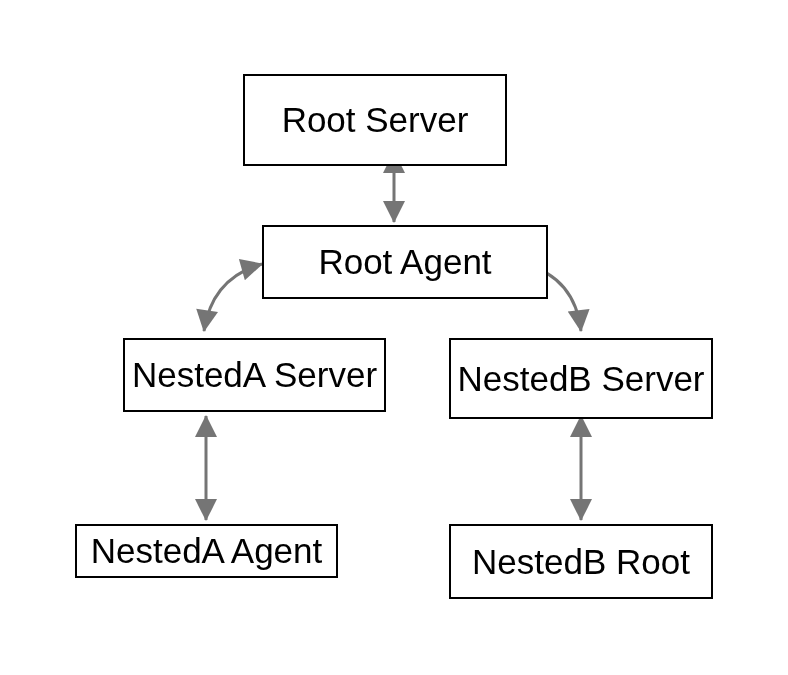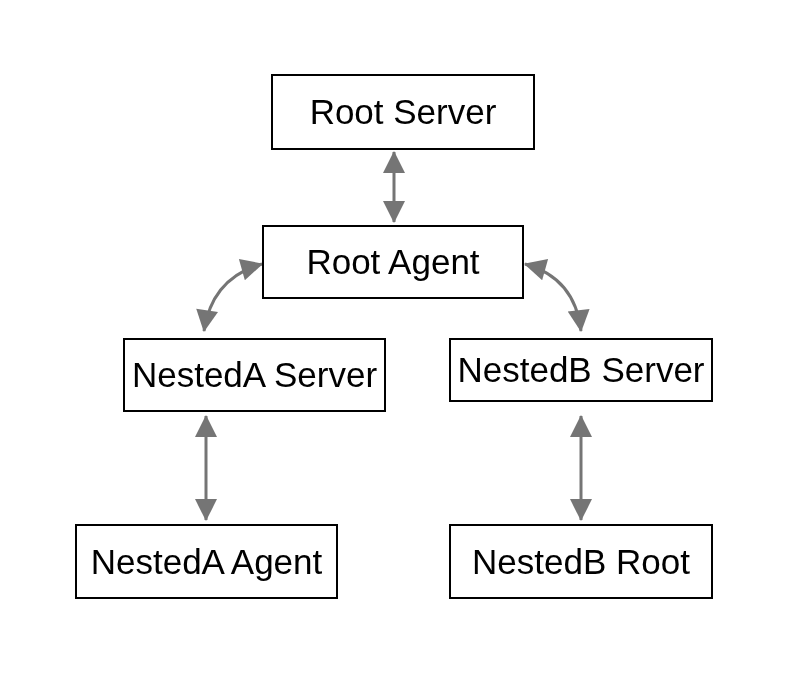--- a/index.html
+++ b/index.html
@@ -27,25 +27,25 @@
     box-sizing: border-box;
     border: 2px solid #000000;
     background: #ffffff;
     display: flex;
     align-items: center;
     justify-content: center;
     font-size: 35px;
     color: #000000;
     white-space: nowrap;
   }
-  .node-root-server  { left: 271px; top: 74px;  width: 264px; height: 76px; align-items: center; }
-  .node-root-agent   { left: 262px; top: 225px; width: 262px; height: 74px; }
+  .node-root-server  { left: 243px; top: 74px;  width: 264px; height: 92px; align-items: center; }
+  .node-root-agent   { left: 262px; top: 225px; width: 286px; height: 74px; }
   .node-nesteda-server { left: 75px;  top: 338px; width: 263px; height: 74px; margin-left: 48px; }
-  .node-nestedb-server { left: 449px; top: 338px; width: 264px; height: 64px; }
-  .node-nesteda-agent  { left: 75px;  top: 524px; width: 263px; height: 75px; justify-content: center; }
+  .node-nestedb-server { left: 449px; top: 338px; width: 264px; height: 81px; }
+  .node-nesteda-agent  { left: 75px;  top: 524px; width: 263px; height: 54px; justify-content: center; }
   .node-nestedb-agent  { left: 449px; top: 524px; width: 264px; height: 75px; }
   .edge {
     stroke: #757575;
     stroke-width: 3;
     fill: none;
   }
   .arrowhead {
     fill: #757575;
   }
 </style>

